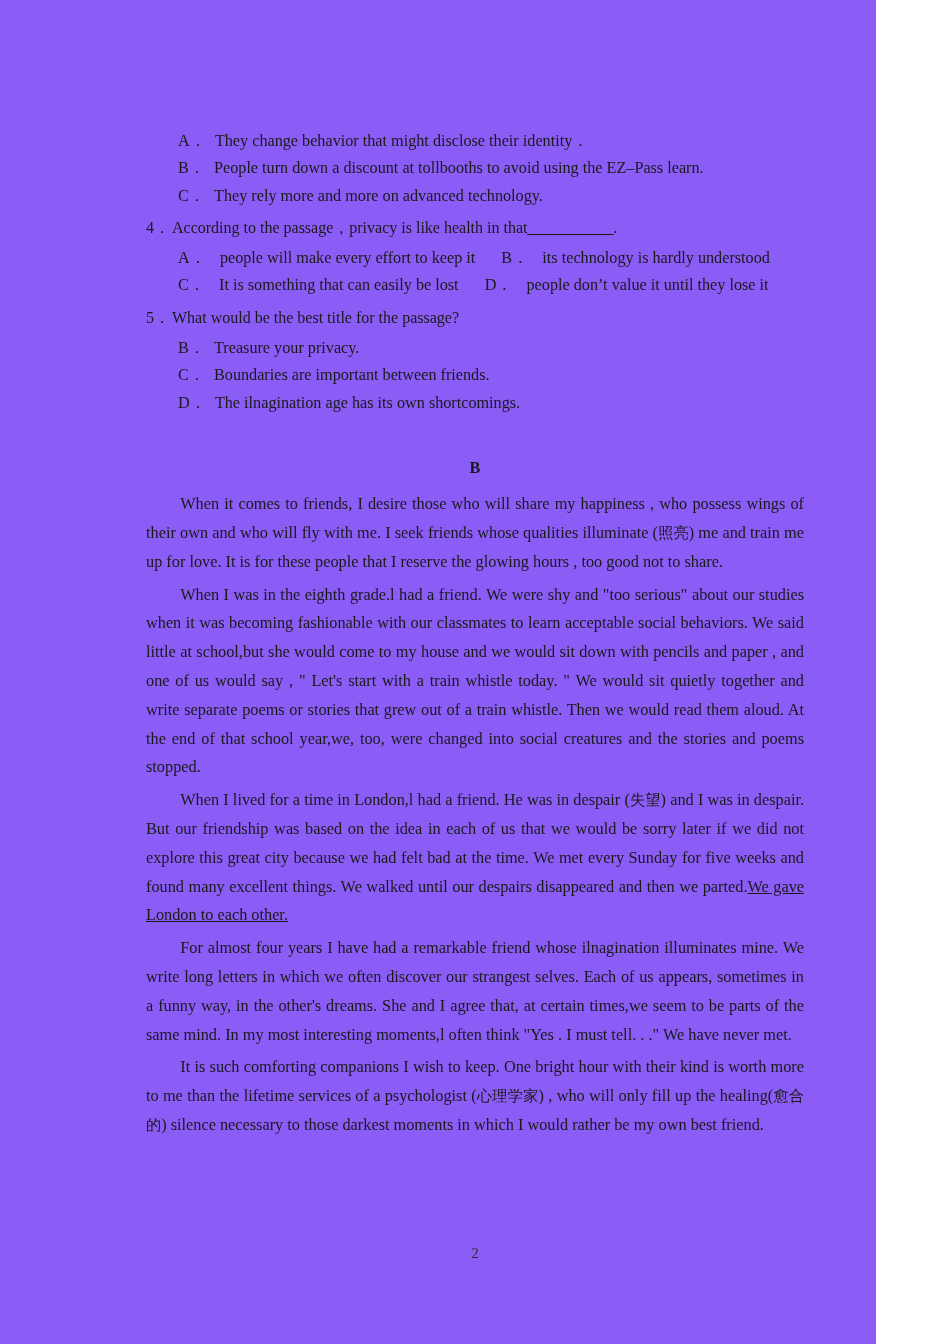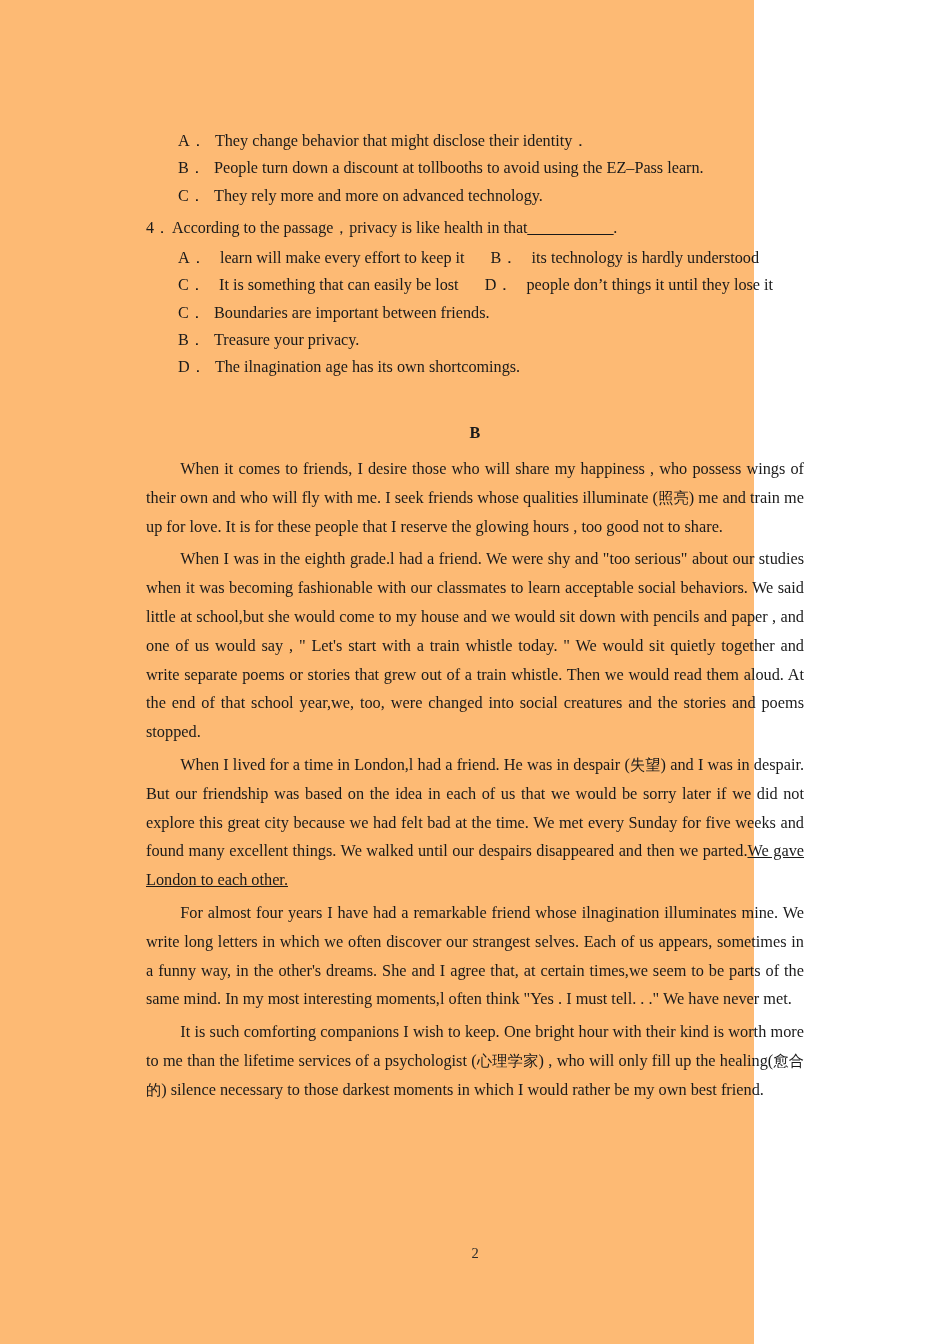--- a/index.html
+++ b/index.html
@@ -12,23 +12,23 @@
     height: 1344px;
     position: relative;
     font-family: "Liberation Serif", "DejaVu Serif", serif;
     color: #1a1a1a;
     overflow: hidden;
   }
 
   .page {
     position: absolute;
     left: 0; top: 0;
-    width: 754px;
+    width: 876px;
     height: 1344px;
-    background: #fdba74;
+    background: #8b5cf6;
   }
 
   
   .content {
     position: absolute;
     left: 142px;
     top: 128px;
     width: 666px;
   }
 
@@ -106,29 +106,30 @@
 
     <div>
       <div class="opt-line"><span>A．</span><span class="opt-gap-sm"></span><span>They change behavior that might disclose their identity．</span></div>
       <div class="opt-line"><span>B．</span><span class="opt-gap-sm"></span><span>People turn down a discount at tollbooths to avoid using the EZ–Pass learn.</span></div>
       <div class="opt-line"><span>C．</span><span class="opt-gap-sm"></span><span>They rely more and more on advanced technology.</span></div>
     </div>
 
     <div>
       <div class="q-line"><span class="q-num">4．</span><span>According to the passage，privacy is like health in that</span><span class="blank-fill">___________</span><span>.</span></div>
 
-      <div class="opt-line"><span>A．</span><span class="opt-gap-md"></span><span>learn will make every effort to keep it</span><span class="opt-gap-lg"></span><span>B．</span><span class="opt-gap-md"></span><span>its technology is hardly understood</span></div>
+      <div class="opt-line"><span>A．</span><span class="opt-gap-md"></span><span>people will make every effort to keep it</span><span class="opt-gap-lg"></span><span>B．</span><span class="opt-gap-md"></span><span>its technology is hardly understood</span></div>
 
-      <div class="opt-line"><span>C．</span><span class="opt-gap-md"></span><span>It is something that can easily be lost</span><span class="opt-gap-lg"></span><span>D．</span><span class="opt-gap-md"></span><span>people don’t things it until they lose it</span></div>
+      <div class="opt-line"><span>C．</span><span class="opt-gap-md"></span><span>It is something that can easily be lost</span><span class="opt-gap-lg"></span><span>D．</span><span class="opt-gap-md"></span><span>people don’t value it until they lose it</span></div>
     </div>
 
     <div>
+      <div class="q-line"><span class="q-num">5．</span><span>What would be the best title for the passage?</span></div>
 
+      <div class="opt-line"><span>B．</span><span class="opt-gap-sm"></span><span>Treasure your privacy.</span></div>
       <div class="opt-line"><span>C．</span><span class="opt-gap-sm"></span><span>Boundaries are important between friends.</span></div>
-      <div class="opt-line"><span>B．</span><span class="opt-gap-sm"></span><span>Treasure your privacy.</span></div>
       <div class="opt-line"><span>D．</span><span class="opt-gap-sm"></span><span>The ilnagination age has its own shortcomings.</span></div>
     </div>
 
     <div class="section-heading">B</div>
 
     <div>
       <p class="para">When it comes to friends, I desire those who will share my happiness , who possess wings of their own and who will fly with me. I seek friends whose qualities illuminate (<span class="cn">照亮</span>) me and train me up for love. It is for these people that I reserve the glowing hours , too good not to share.</p>
       <p class="para">When I was in the eighth grade.l had a friend. We were shy and "too serious" about our studies when it was becoming fashionable with our classmates to learn acceptable social behaviors. We said little at school,but she would come to my house and we would sit down with pencils and paper , and one of us would say , " Let's start with a train whistle today. " We would sit quietly together and write separate poems or stories that grew out of a train whistle. Then we would read them aloud. At the end of that school year,we, too, were changed into social creatures and the stories and poems stopped.</p>
       <p class="para">When I lived for a time in London,l had a friend. He was in despair (<span class="cn">失望</span>) and I was in despair. But our friendship was based on the idea in each of us that we would be sorry later if we did not explore this great city because we had felt bad at the time. We met every Sunday for five weeks and found many excellent things. We walked until our despairs disappeared and then we parted.<u>We gave London to each other.</u></p>
       <p class="para">For almost four years I have had a remarkable friend whose ilnagination illuminates mine. We write long letters in which we often discover our strangest selves. Each of us appears, sometimes in a funny way, in  the other's  dreams. She and I agree that, at certain times,we seem to be parts of the same mind. In my most interesting moments,l often think "Yes . I must tell. . ." We have never met.</p>

